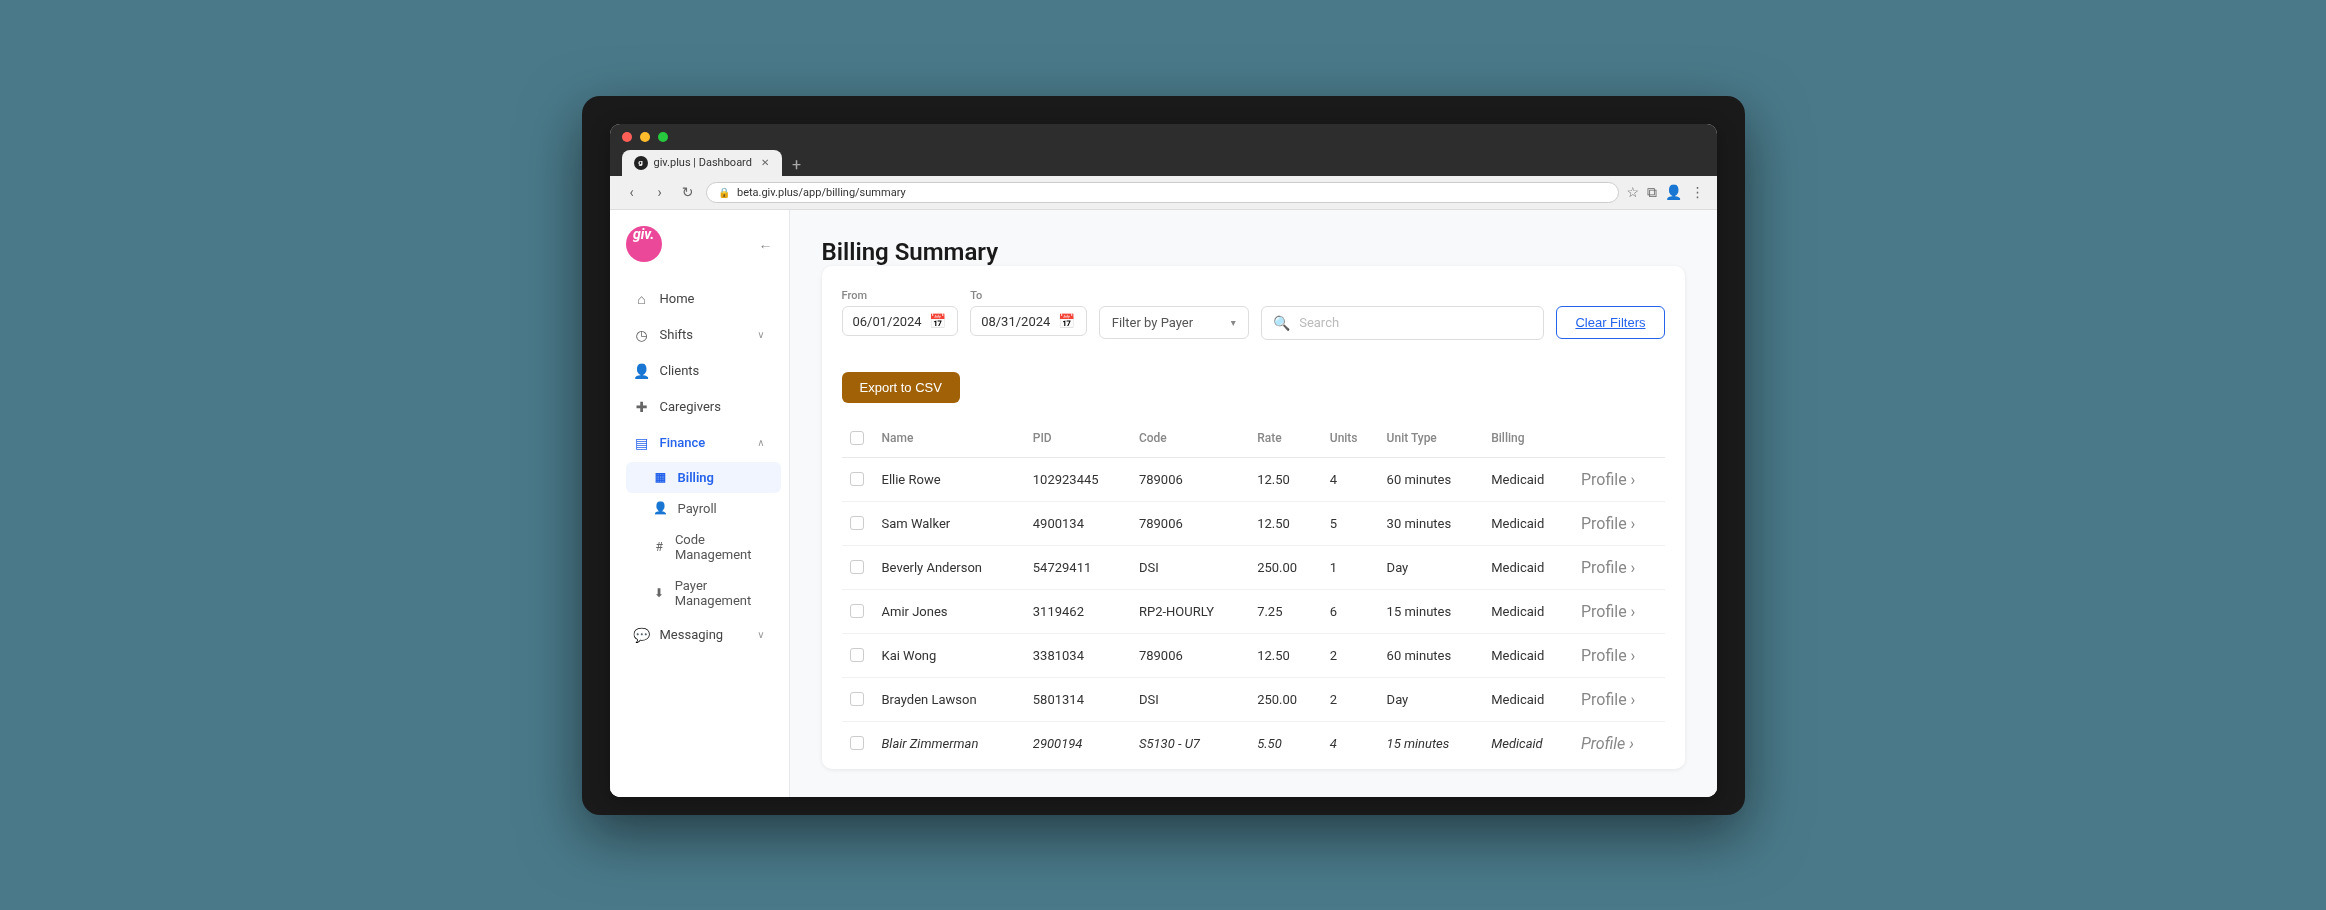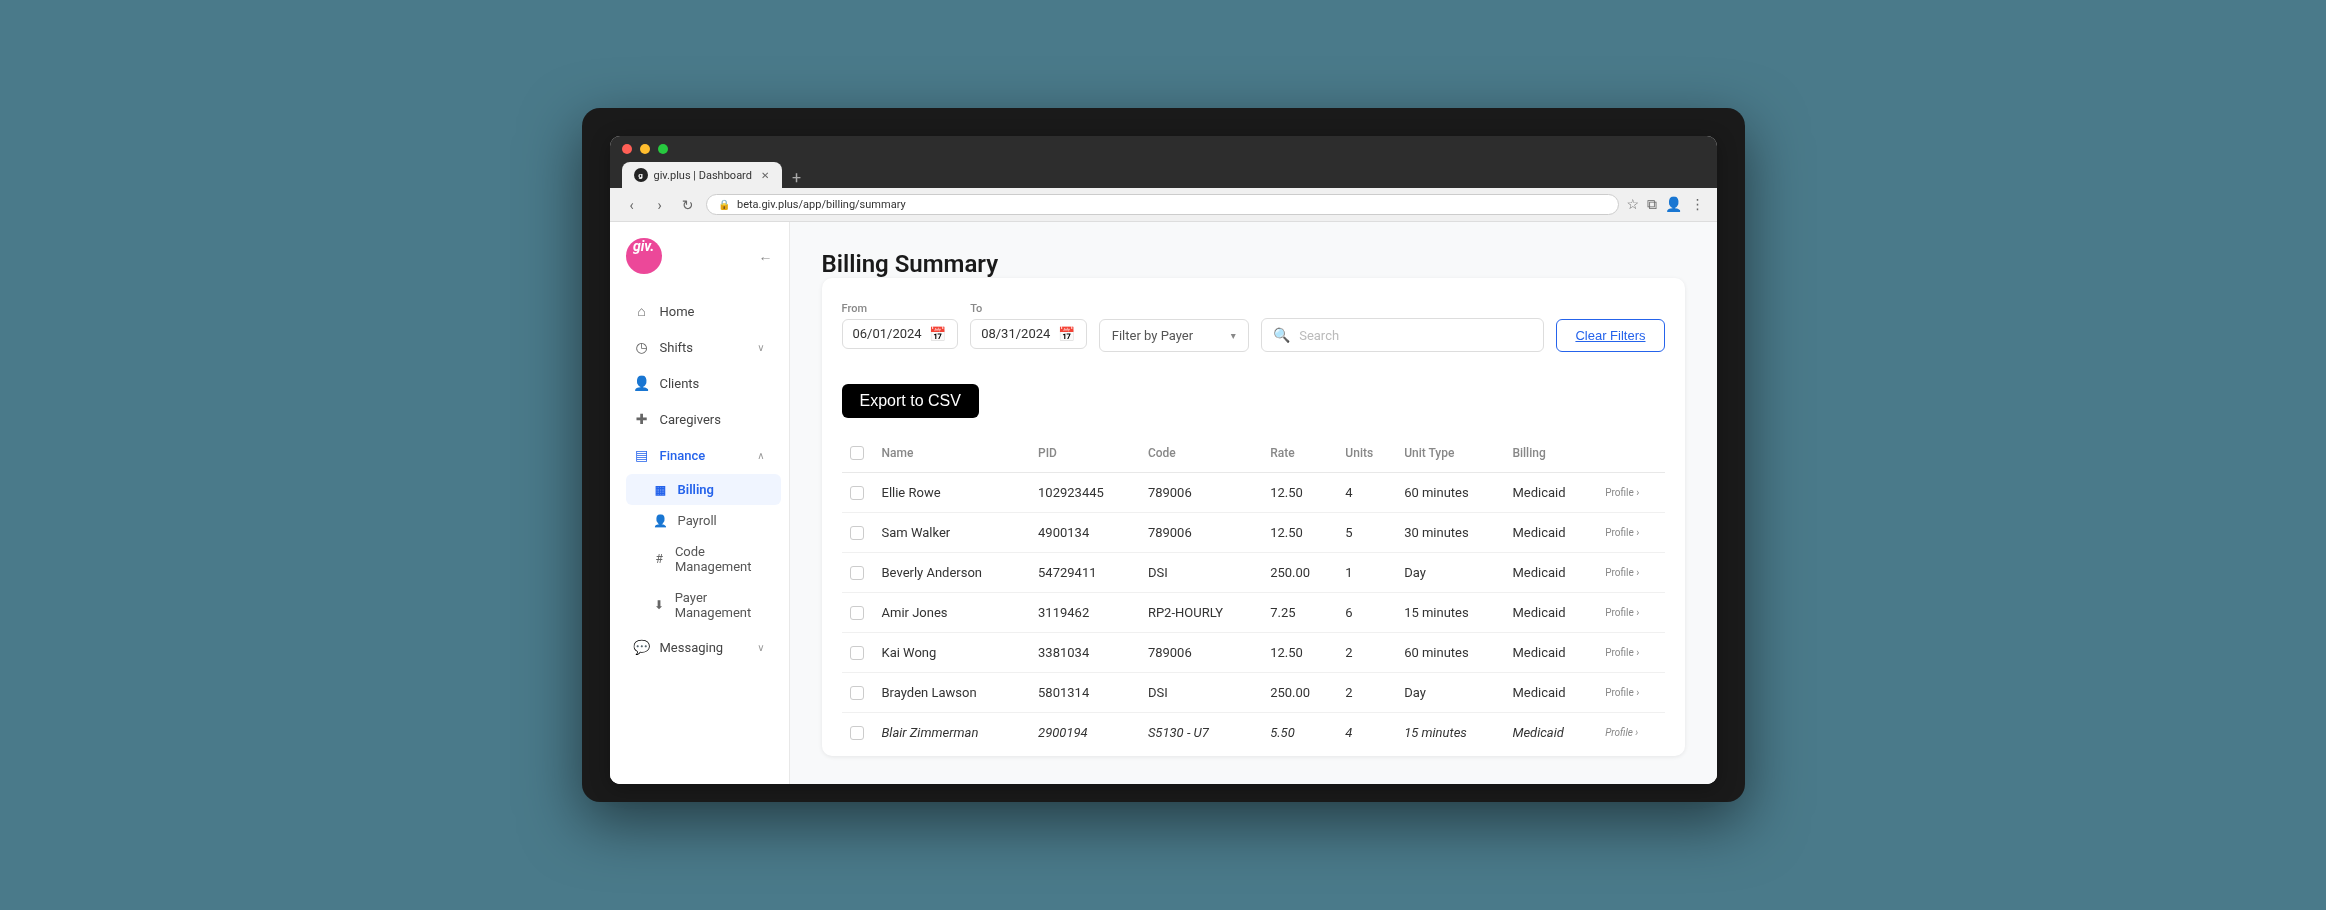--- a/index.html
+++ b/index.html
@@ -359,26 +359,26 @@
       padding: 8px 18px;
       font-size: 13px;
       font-weight: 500;
       cursor: pointer;
       margin-top: 20px;
       white-space: nowrap;
       text-decoration: underline;
     }
 
     .btn-export {
-      background: #000000;
+      background: #a16207;
       color: white;
       border: none;
       border-radius: 6px;
       padding: 8px 18px;
-      font-size: 16px;
+      font-size: 13px;
       font-weight: 500;
       cursor: pointer;
       margin-top: 20px;
       white-space: nowrap;
     }
 
     .table-container {
       overflow-x: auto;
       padding-bottom: 4px;
     }
@@ -409,21 +409,21 @@
       color: #333;
       border-bottom: 1px solid #f0f0f0;
     }
 
     td:first-child { width: 32px; }
 
     tr:last-child td { border-bottom: none; font-style: italic; }
 
     .profile-link {
       color: #888;
-      font-size: 10px;
+      font-size: 16px;
       cursor: pointer;
       display: flex;
       align-items: center;
       gap: 2px;
     }
 
     .checkbox {
       width: 14px; height: 14px;
       border: 1.5px solid #ccc;
       border-radius: 3px;

